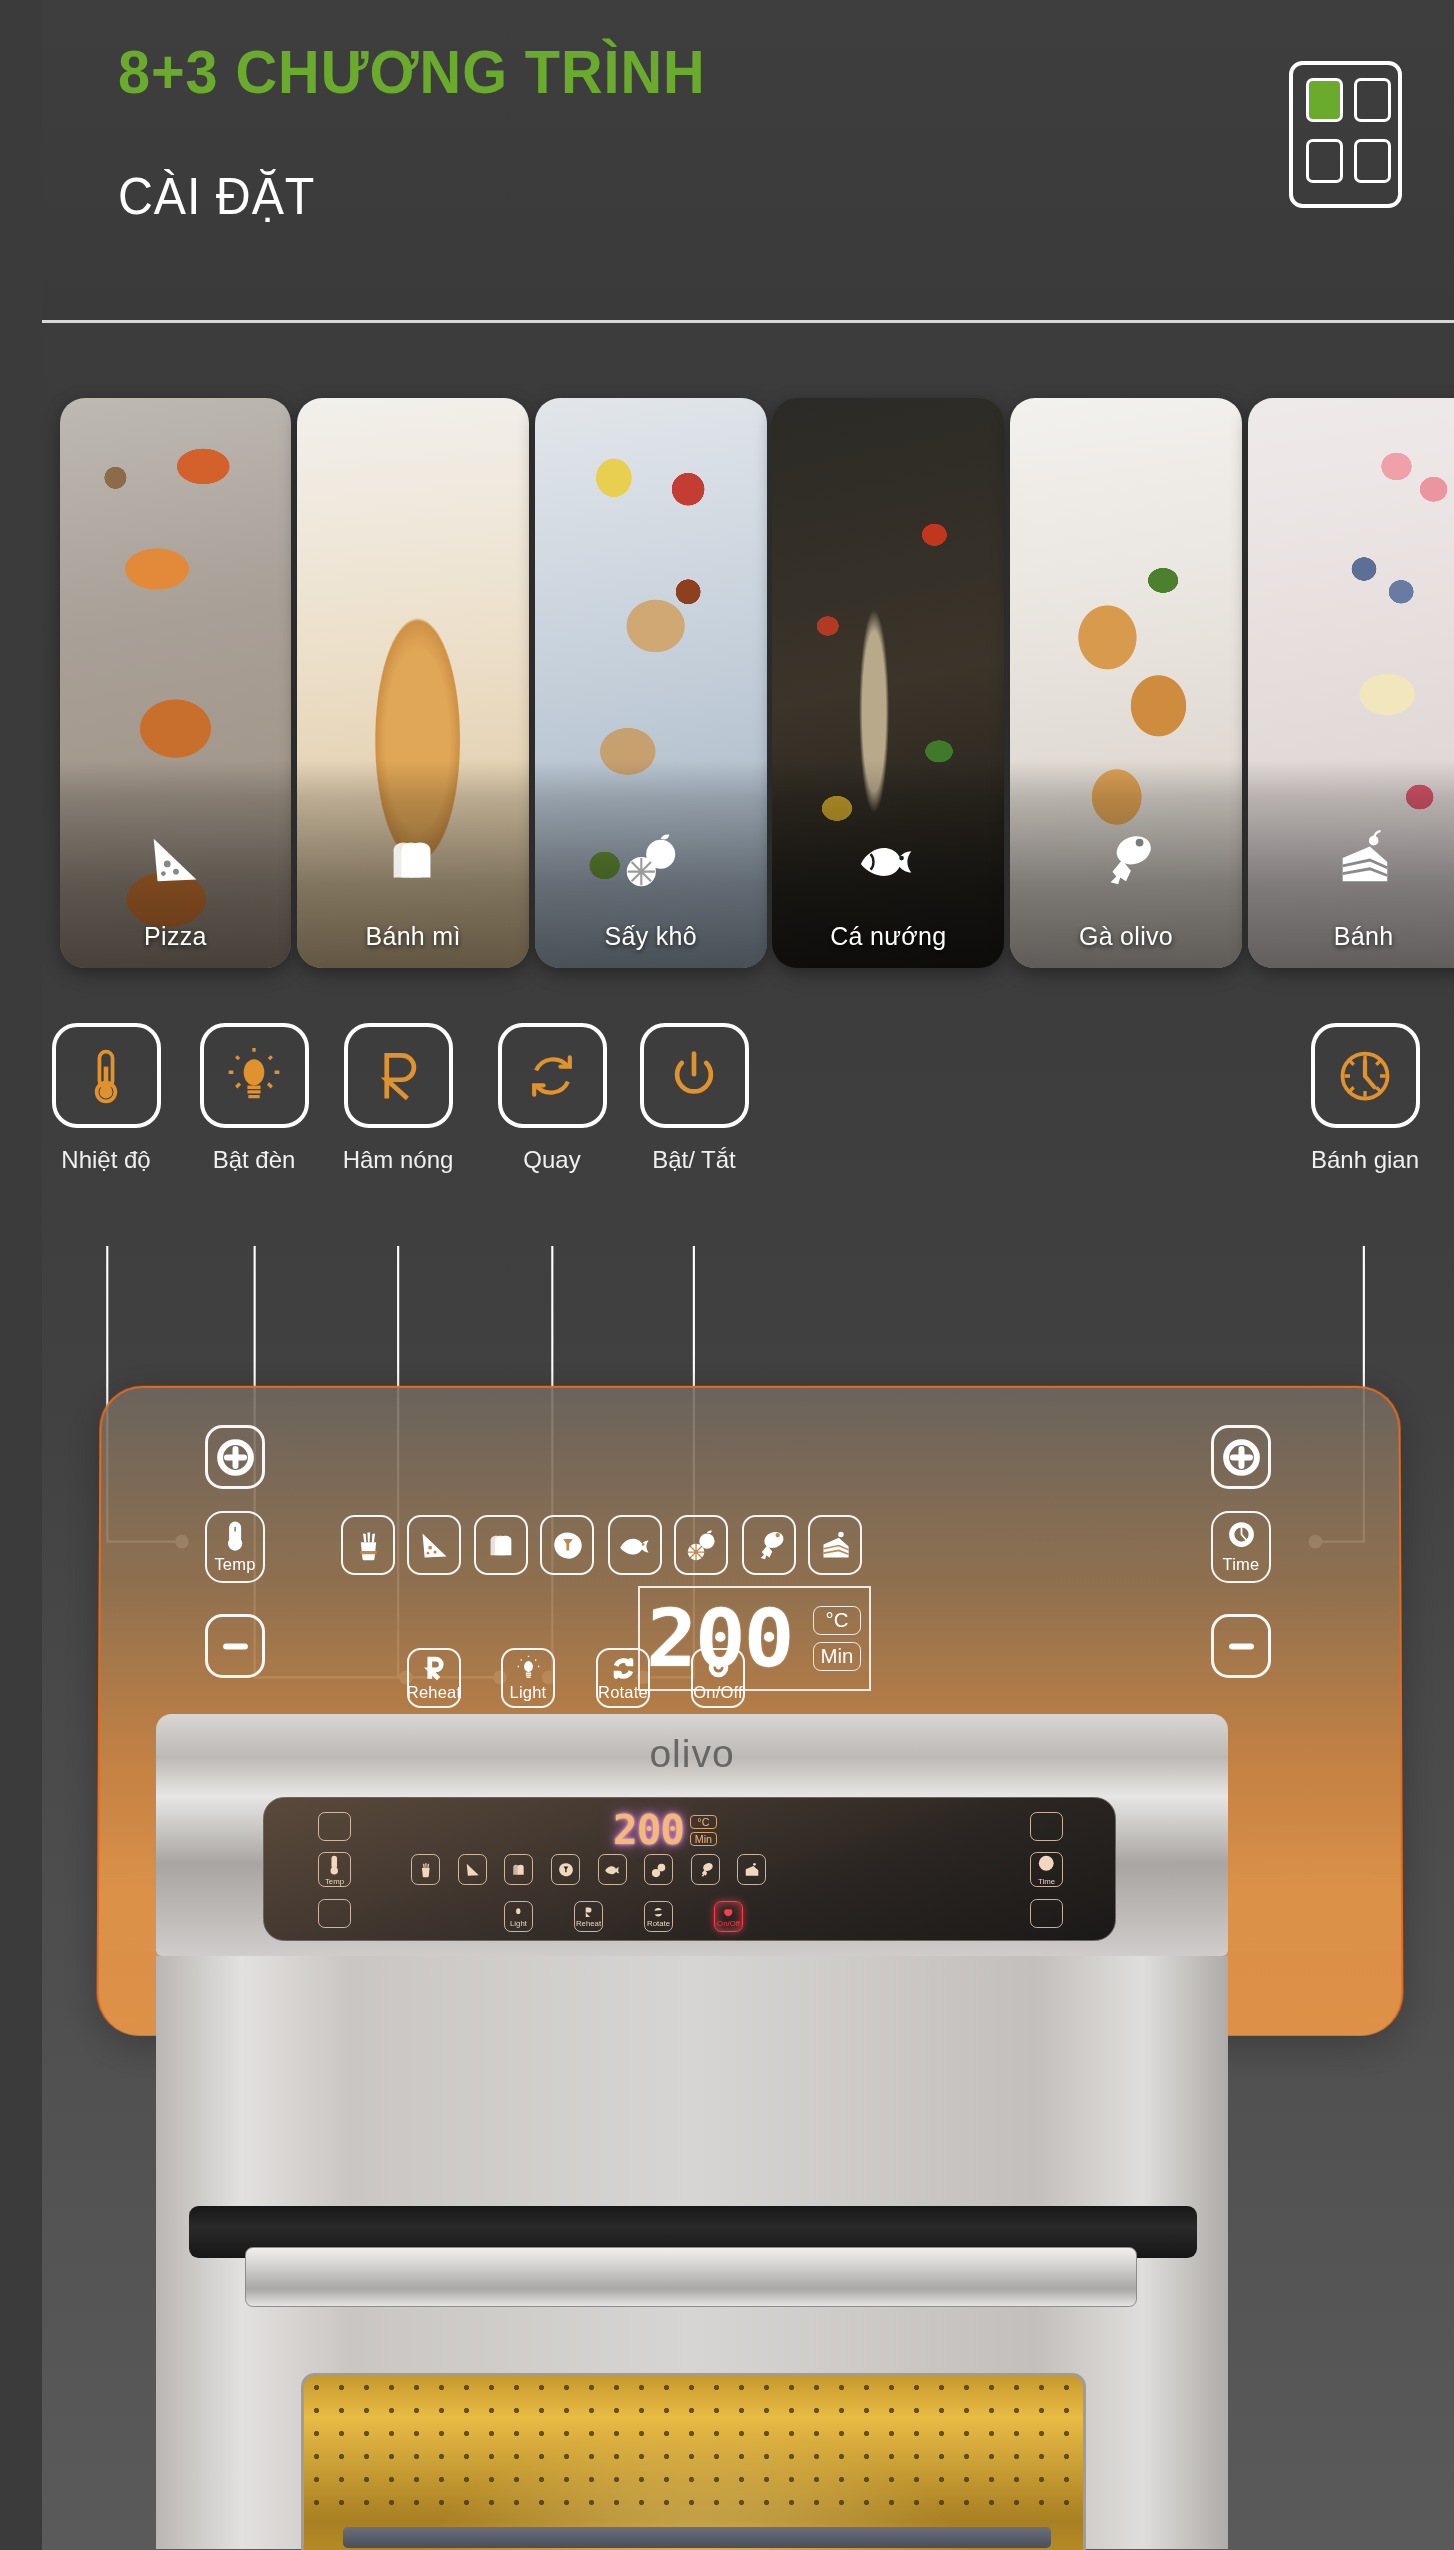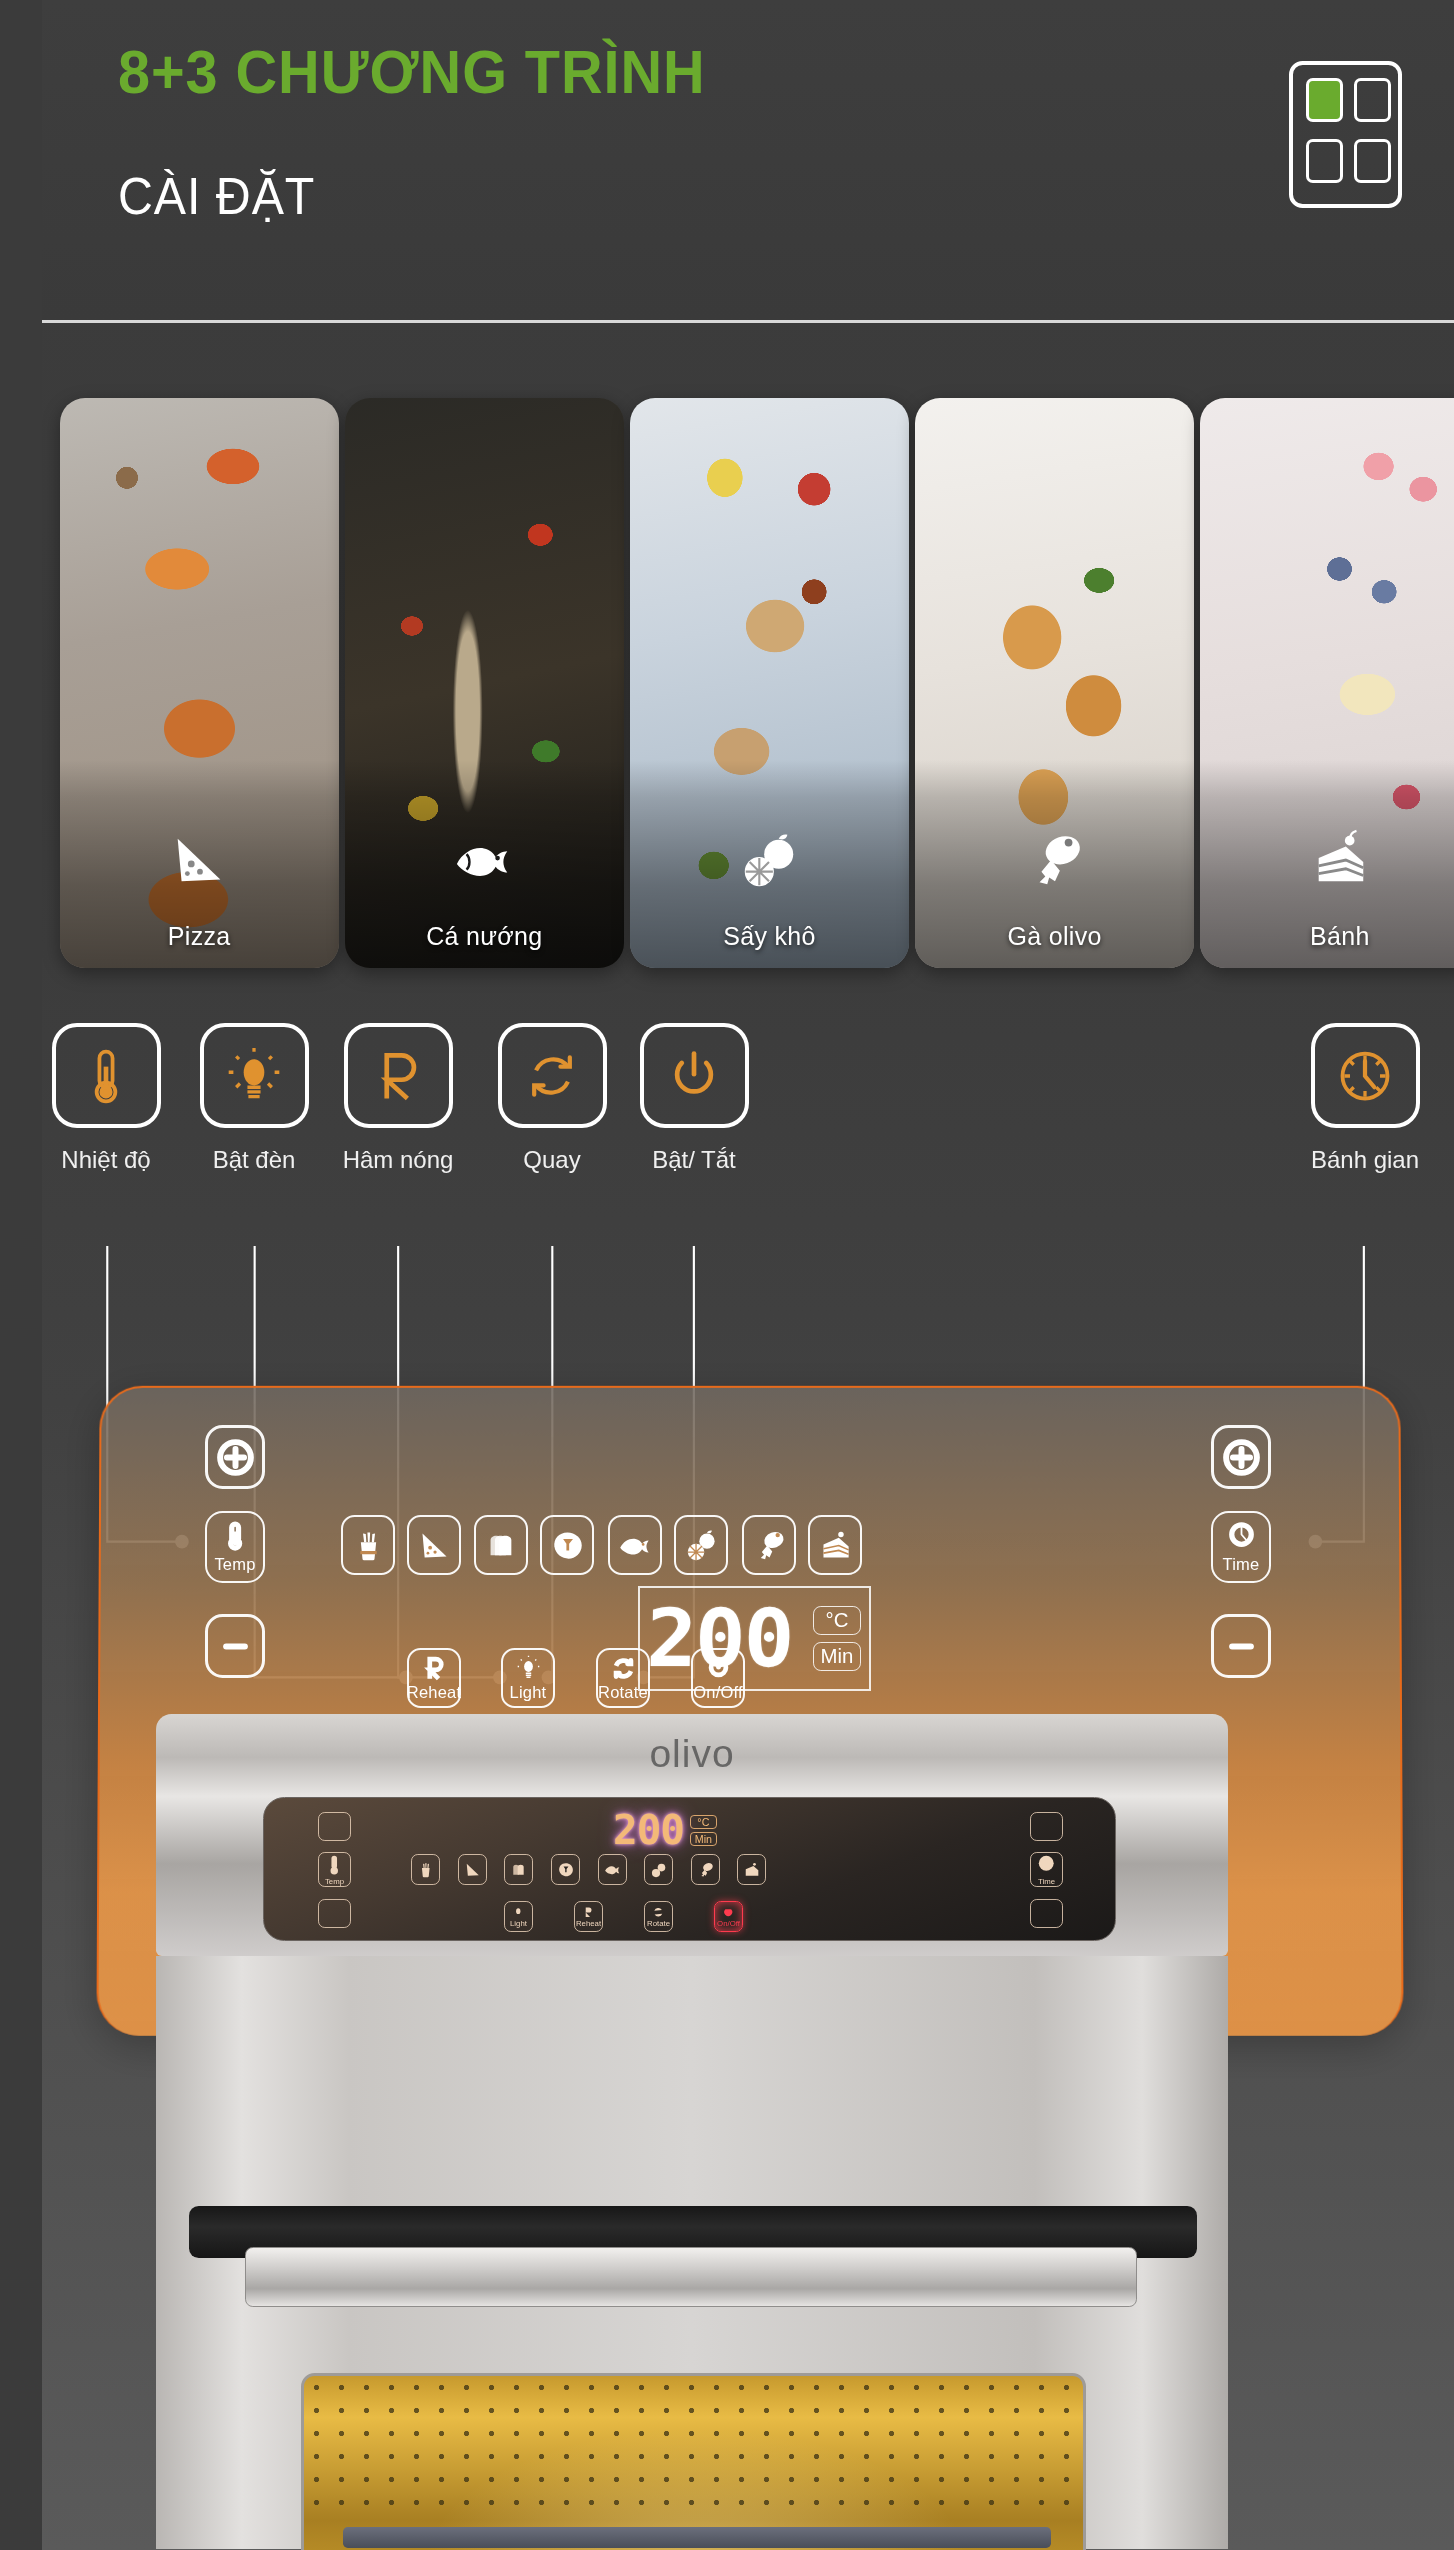--- a/index.html
+++ b/index.html
@@ -233,52 +233,64 @@
         <svg viewBox="0 0 64 64">
             <path d="M10 10L54 52 14 54z"></path>
             <circle cx="24" cy="36" r="3.5" fill="#888"></circle>
             <circle cx="33" cy="44" r="3" fill="#888"></circle>
             <circle cx="20" cy="46" r="2.5" fill="#888"></circle>
           </svg>
       </div>
       <div class="clabel">Pizza</div>
     </div>
 
-
-
     <div class="card">
-      <div class="photo p-fish"></div>
+      <div class="photo p-bread"></div>
       <div class="shade"></div>
       <div class="ficon">
         <svg viewBox="0 0 64 64">
-            <path d="M4 36c6-12 18-18 28-16 6 1 10 5 12 9 2-3 7-6 12-6-3 4-4 8-4 11s1 7 4 11c-5 0-10-3-12-6-2 4-6 8-12 9-10 2-22-4-28-12z"></path>
-            <circle cx="46" cy="30" r="2.4" fill="#1a1a1a"></circle>
-            <path d="M14 26c4 4 4 12 0 16" fill="none" stroke="#1a1a1a" stroke-width="2.5"></path>
-          </svg>
-      </div>
-      <div class="clabel">Cá nướng</div>
-    </div>
+            <path d="M12 22c0-5 5-8 10-8s10 3 10 8v28H12z" opacity=".85"></path>
+            <path d="M20 22c0-5 5-8 10-8s10 3 10 8v28H20z" opacity=".92"></path>
+            <path d="M28 22c0-5 5-8 11-8s11 3 11 8v28H28z"></path>
+          </svg>
+      </div>
+      <div class="clabel">Bánh mì</div>
+    </div>
+
 
     <div class="card">
       <div class="photo p-dried"></div>
       <div class="shade"></div>
       <div class="ficon">
         <svg viewBox="0 0 64 64">
             <circle cx="42" cy="26" r="15"></circle>
             <path d="M42 10c2-4 6-5 9-4-1 4-4 6-9 4z"></path>
             <circle cx="22" cy="44" r="15"></circle>
             <g stroke="#9a9a9a" stroke-width="2.2" fill="none">
               <path d="M22 30v28M8 44h28M12 34l20 20M32 34L12 54"></path>
             </g>
           </svg>
       </div>
       <div class="clabel">Sấy khô</div>
     </div>
 
     <div class="card">
+      <div class="photo p-fish"></div>
+      <div class="shade"></div>
+      <div class="ficon">
+        <svg viewBox="0 0 64 64">
+            <path d="M4 36c6-12 18-18 28-16 6 1 10 5 12 9 2-3 7-6 12-6-3 4-4 8-4 11s1 7 4 11c-5 0-10-3-12-6-2 4-6 8-12 9-10 2-22-4-28-12z"></path>
+            <circle cx="46" cy="30" r="2.4" fill="#1a1a1a"></circle>
+            <path d="M14 26c4 4 4 12 0 16" fill="none" stroke="#1a1a1a" stroke-width="2.5"></path>
+          </svg>
+      </div>
+      <div class="clabel">Cá nướng</div>
+    </div>
+
+    <div class="card">
       <div class="photo p-chicken"></div>
       <div class="shade"></div>
       <div class="ficon">
         <svg viewBox="0 0 64 64">
             <ellipse cx="40" cy="22" rx="18" ry="14" transform="rotate(-20 40 22)"></ellipse>
             <circle cx="46" cy="14" r="4" fill="#7a7a7a"></circle>
             <path d="M28 32l-10 12 4 5-6 6 8 2 2-7 6 4 5-11z"></path>
           </svg>
       </div>
       <div class="clabel">Gà olivo</div>

